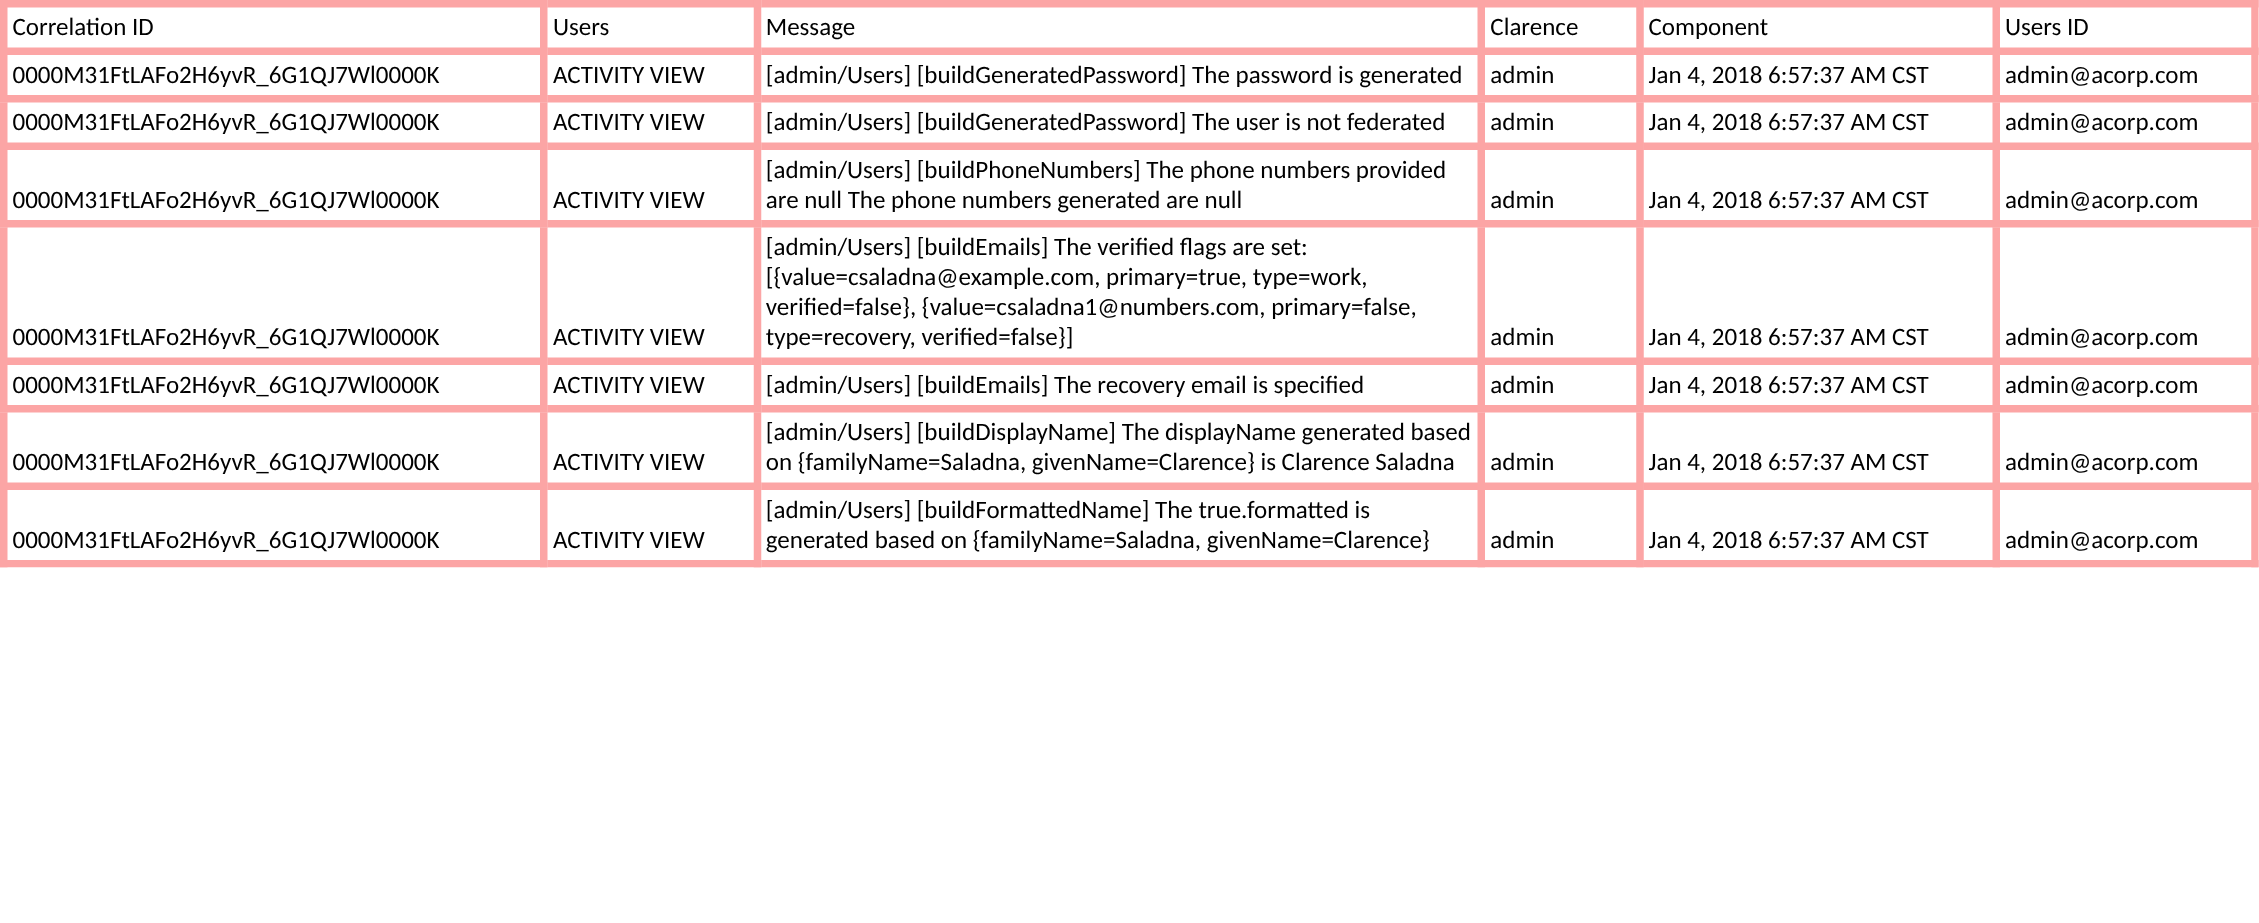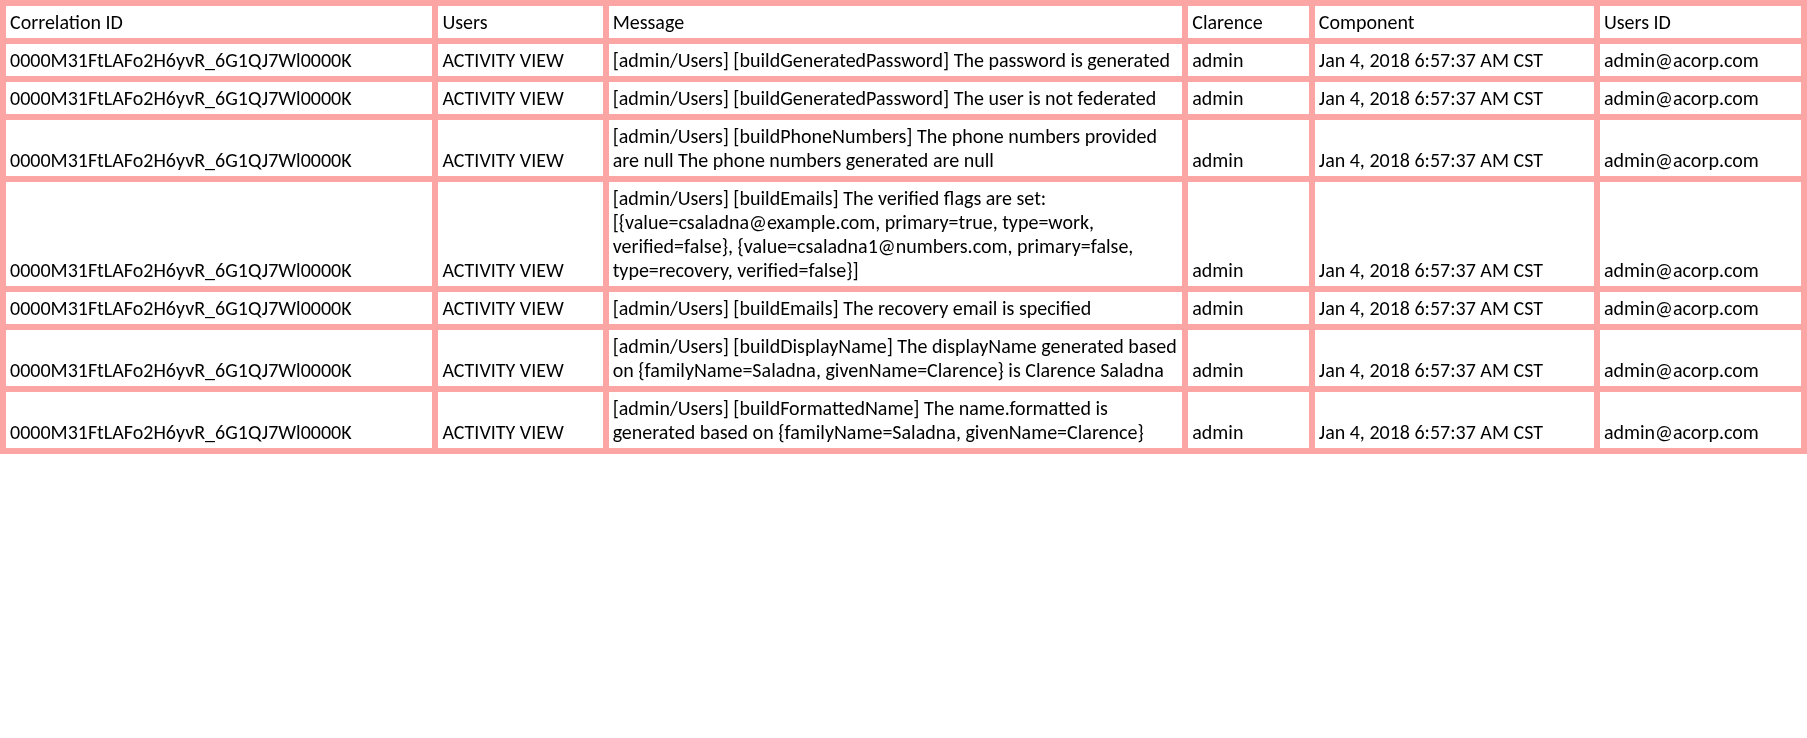--- a/index.html
+++ b/index.html
@@ -107,19 +107,19 @@
       <td>0000M31FtLAFo2H6yvR_6G1QJ7Wl0000K</td>
       <td>ACTIVITY VIEW</td>
       <td>[admin/Users] [buildDisplayName] The displayName generated based on {familyName=Saladna, givenName=Clarence} is Clarence Saladna</td>
       <td>admin</td>
       <td>Jan 4, 2018 6:57:37 AM CST</td>
       <td>admin@acorp.com</td>
     </tr>
     <tr>
       <td>0000M31FtLAFo2H6yvR_6G1QJ7Wl0000K</td>
       <td>ACTIVITY VIEW</td>
-      <td>[admin/Users] [buildFormattedName] The name.formatted is generated based on {familyName=Saladna, givenName=Clarence}</td>
+      <td>[admin/Users] [buildFormattedName] The true.formatted is generated based on {familyName=Saladna, givenName=Clarence}</td>
       <td>admin</td>
       <td>Jan 4, 2018 6:57:37 AM CST</td>
       <td>admin@acorp.com</td>
     </tr>
   </tbody>
 </table>
 
 </body></html>

